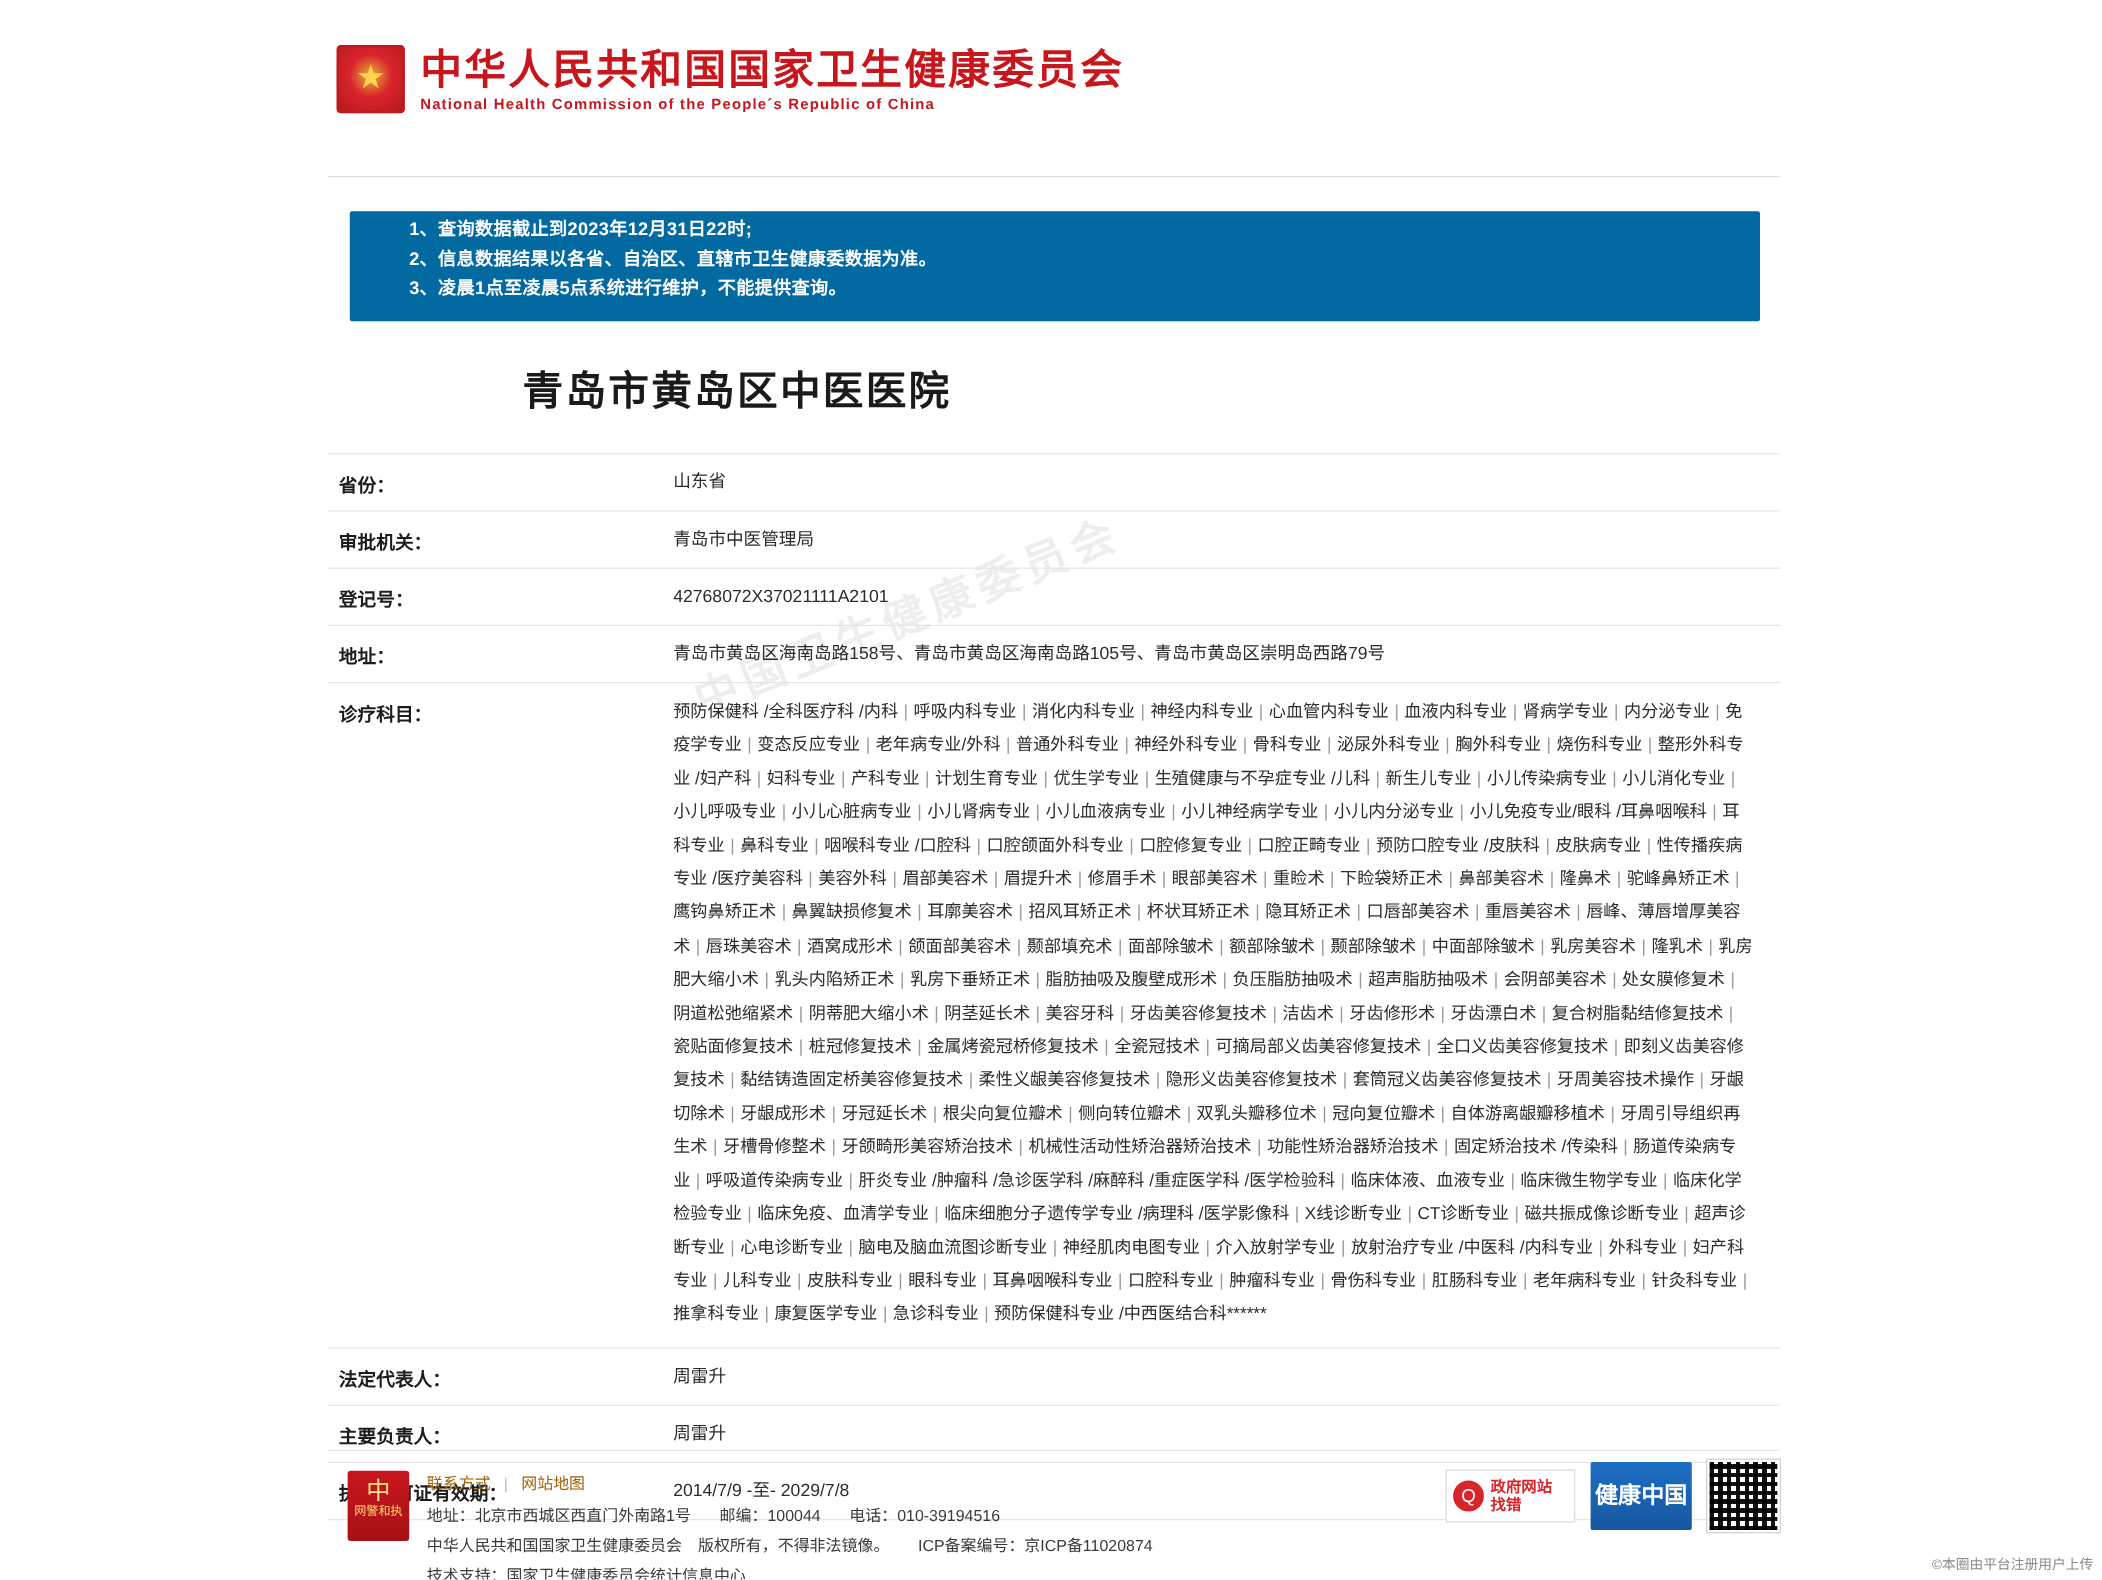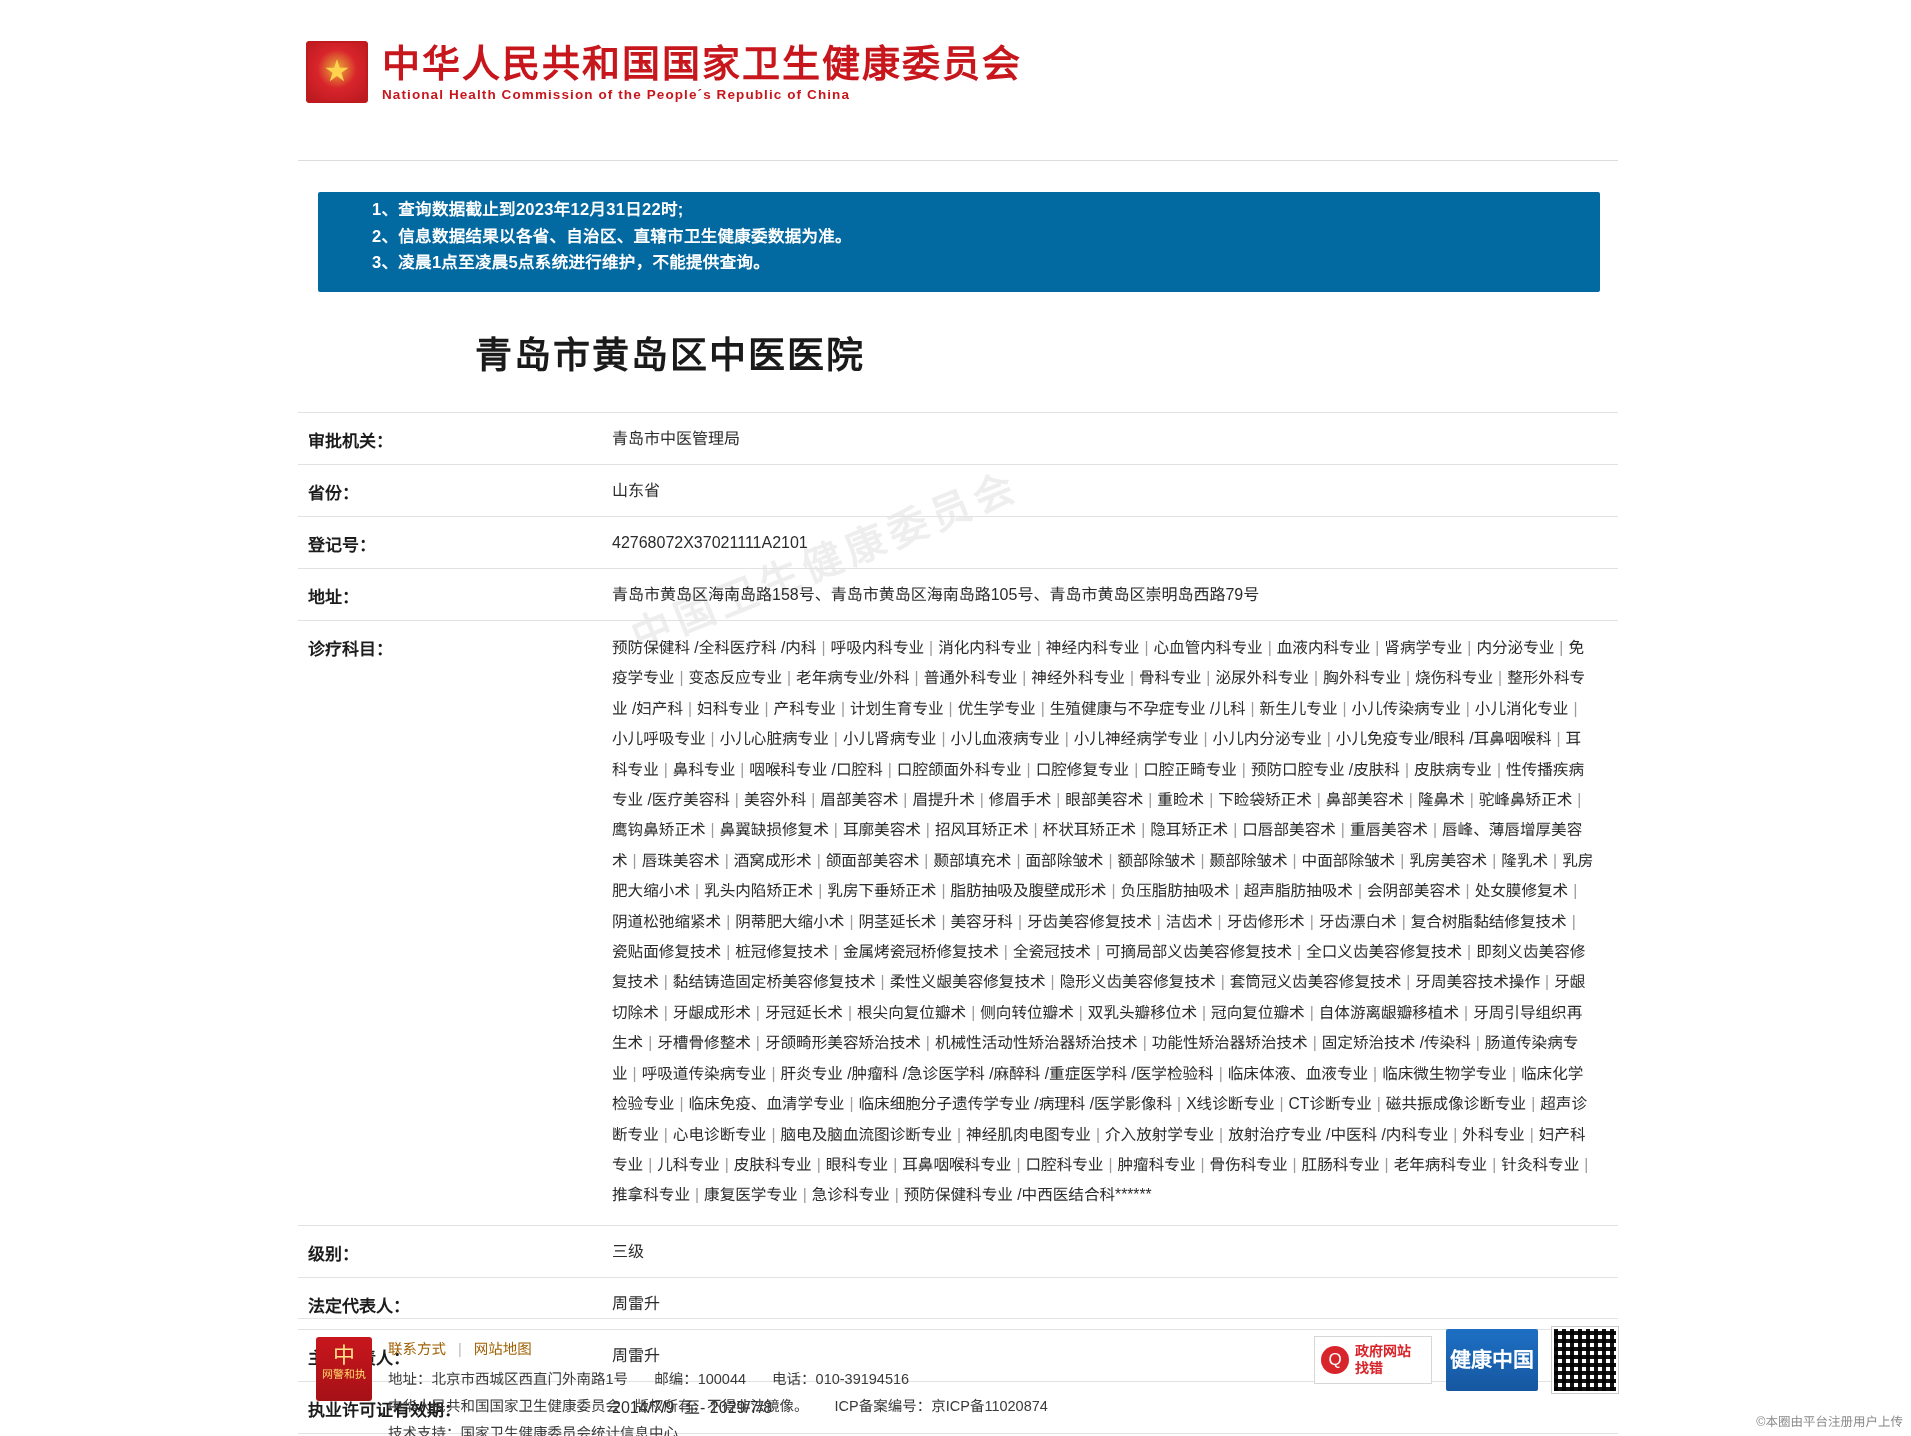--- a/index.html
+++ b/index.html
@@ -304,48 +304,44 @@
 
   <div class="doc-title">
     <span class="doc-title-inner">青岛市黄岛区中医医院</span>
   </div>
 
   <div class="watermark">中国卫生健康委员会</div>
 
   <div class="table">
 
     <div class="row">
+      <div class="label">省份：</div>
+      <div class="value">山东省</div>
+    </div>
+
+    <div class="row">
       <div class="label">审批机关：</div>
       <div class="value">青岛市中医管理局</div>
-    </div>
-
-    <div class="row">
-      <div class="label">省份：</div>
-      <div class="value">山东省</div>
     </div>
 
     <div class="row">
       <div class="label">登记号：</div>
       <div class="value">42768072X37021111A2101</div>
     </div>
 
     <div class="row">
       <div class="label">地址：</div>
       <div class="value">青岛市黄岛区海南岛路158号、青岛市黄岛区海南岛路105号、青岛市黄岛区崇明岛西路79号</div>
     </div>
 
     <div class="row dept">
       <div class="label">诊疗科目：</div>
       <div class="value" id="dept-value"><span>预防保健科 /全科医疗科 /内科</span><span class="dept-sep">|</span><span>呼吸内科专业</span><span class="dept-sep">|</span><span>消化内科专业</span><span class="dept-sep">|</span><span>神经内科专业</span><span class="dept-sep">|</span><span>心血管内科专业</span><span class="dept-sep">|</span><span>血液内科专业</span><span class="dept-sep">|</span><span>肾病学专业</span><span class="dept-sep">|</span><span>内分泌专业</span><span class="dept-sep">|</span><span>免疫学专业</span><span class="dept-sep">|</span><span>变态反应专业</span><span class="dept-sep">|</span><span>老年病专业/外科</span><span class="dept-sep">|</span><span>普通外科专业</span><span class="dept-sep">|</span><span>神经外科专业</span><span class="dept-sep">|</span><span>骨科专业</span><span class="dept-sep">|</span><span>泌尿外科专业</span><span class="dept-sep">|</span><span>胸外科专业</span><span class="dept-sep">|</span><span>烧伤科专业</span><span class="dept-sep">|</span><span>整形外科专业 /妇产科</span><span class="dept-sep">|</span><span>妇科专业</span><span class="dept-sep">|</span><span>产科专业</span><span class="dept-sep">|</span><span>计划生育专业</span><span class="dept-sep">|</span><span>优生学专业</span><span class="dept-sep">|</span><span>生殖健康与不孕症专业 /儿科</span><span class="dept-sep">|</span><span>新生儿专业</span><span class="dept-sep">|</span><span>小儿传染病专业</span><span class="dept-sep">|</span><span>小儿消化专业</span><span class="dept-sep">|</span><span>小儿呼吸专业</span><span class="dept-sep">|</span><span>小儿心脏病专业</span><span class="dept-sep">|</span><span>小儿肾病专业</span><span class="dept-sep">|</span><span>小儿血液病专业</span><span class="dept-sep">|</span><span>小儿神经病学专业</span><span class="dept-sep">|</span><span>小儿内分泌专业</span><span class="dept-sep">|</span><span>小儿免疫专业/眼科 /耳鼻咽喉科</span><span class="dept-sep">|</span><span>耳科专业</span><span class="dept-sep">|</span><span>鼻科专业</span><span class="dept-sep">|</span><span>咽喉科专业 /口腔科</span><span class="dept-sep">|</span><span>口腔颌面外科专业</span><span class="dept-sep">|</span><span>口腔修复专业</span><span class="dept-sep">|</span><span>口腔正畸专业</span><span class="dept-sep">|</span><span>预防口腔专业 /皮肤科</span><span class="dept-sep">|</span><span>皮肤病专业</span><span class="dept-sep">|</span><span>性传播疾病专业 /医疗美容科</span><span class="dept-sep">|</span><span>美容外科</span><span class="dept-sep">|</span><span>眉部美容术</span><span class="dept-sep">|</span><span>眉提升术</span><span class="dept-sep">|</span><span>修眉手术</span><span class="dept-sep">|</span><span>眼部美容术</span><span class="dept-sep">|</span><span>重睑术</span><span class="dept-sep">|</span><span>下睑袋矫正术</span><span class="dept-sep">|</span><span>鼻部美容术</span><span class="dept-sep">|</span><span>隆鼻术</span><span class="dept-sep">|</span><span>驼峰鼻矫正术</span><span class="dept-sep">|</span><span>鹰钩鼻矫正术</span><span class="dept-sep">|</span><span>鼻翼缺损修复术</span><span class="dept-sep">|</span><span>耳廓美容术</span><span class="dept-sep">|</span><span>招风耳矫正术</span><span class="dept-sep">|</span><span>杯状耳矫正术</span><span class="dept-sep">|</span><span>隐耳矫正术</span><span class="dept-sep">|</span><span>口唇部美容术</span><span class="dept-sep">|</span><span>重唇美容术</span><span class="dept-sep">|</span><span>唇峰、薄唇增厚美容术</span><span class="dept-sep">|</span><span>唇珠美容术</span><span class="dept-sep">|</span><span>酒窝成形术</span><span class="dept-sep">|</span><span>颌面部美容术</span><span class="dept-sep">|</span><span>颞部填充术</span><span class="dept-sep">|</span><span>面部除皱术</span><span class="dept-sep">|</span><span>额部除皱术</span><span class="dept-sep">|</span><span>颞部除皱术</span><span class="dept-sep">|</span><span>中面部除皱术</span><span class="dept-sep">|</span><span>乳房美容术</span><span class="dept-sep">|</span><span>隆乳术</span><span class="dept-sep">|</span><span>乳房肥大缩小术</span><span class="dept-sep">|</span><span>乳头内陷矫正术</span><span class="dept-sep">|</span><span>乳房下垂矫正术</span><span class="dept-sep">|</span><span>脂肪抽吸及腹壁成形术</span><span class="dept-sep">|</span><span>负压脂肪抽吸术</span><span class="dept-sep">|</span><span>超声脂肪抽吸术</span><span class="dept-sep">|</span><span>会阴部美容术</span><span class="dept-sep">|</span><span>处女膜修复术</span><span class="dept-sep">|</span><span>阴道松弛缩紧术</span><span class="dept-sep">|</span><span>阴蒂肥大缩小术</span><span class="dept-sep">|</span><span>阴茎延长术</span><span class="dept-sep">|</span><span>美容牙科</span><span class="dept-sep">|</span><span>牙齿美容修复技术</span><span class="dept-sep">|</span><span>洁齿术</span><span class="dept-sep">|</span><span>牙齿修形术</span><span class="dept-sep">|</span><span>牙齿漂白术</span><span class="dept-sep">|</span><span>复合树脂黏结修复技术</span><span class="dept-sep">|</span><span>瓷贴面修复技术</span><span class="dept-sep">|</span><span>桩冠修复技术</span><span class="dept-sep">|</span><span>金属烤瓷冠桥修复技术</span><span class="dept-sep">|</span><span>全瓷冠技术</span><span class="dept-sep">|</span><span>可摘局部义齿美容修复技术</span><span class="dept-sep">|</span><span>全口义齿美容修复技术</span><span class="dept-sep">|</span><span>即刻义齿美容修复技术</span><span class="dept-sep">|</span><span>黏结铸造固定桥美容修复技术</span><span class="dept-sep">|</span><span>柔性义龈美容修复技术</span><span class="dept-sep">|</span><span>隐形义齿美容修复技术</span><span class="dept-sep">|</span><span>套筒冠义齿美容修复技术</span><span class="dept-sep">|</span><span>牙周美容技术操作</span><span class="dept-sep">|</span><span>牙龈切除术</span><span class="dept-sep">|</span><span>牙龈成形术</span><span class="dept-sep">|</span><span>牙冠延长术</span><span class="dept-sep">|</span><span>根尖向复位瓣术</span><span class="dept-sep">|</span><span>侧向转位瓣术</span><span class="dept-sep">|</span><span>双乳头瓣移位术</span><span class="dept-sep">|</span><span>冠向复位瓣术</span><span class="dept-sep">|</span><span>自体游离龈瓣移植术</span><span class="dept-sep">|</span><span>牙周引导组织再生术</span><span class="dept-sep">|</span><span>牙槽骨修整术</span><span class="dept-sep">|</span><span>牙颌畸形美容矫治技术</span><span class="dept-sep">|</span><span>机械性活动性矫治器矫治技术</span><span class="dept-sep">|</span><span>功能性矫治器矫治技术</span><span class="dept-sep">|</span><span>固定矫治技术 /传染科</span><span class="dept-sep">|</span><span>肠道传染病专业</span><span class="dept-sep">|</span><span>呼吸道传染病专业</span><span class="dept-sep">|</span><span>肝炎专业 /肿瘤科 /急诊医学科 /麻醉科 /重症医学科 /医学检验科</span><span class="dept-sep">|</span><span>临床体液、血液专业</span><span class="dept-sep">|</span><span>临床微生物学专业</span><span class="dept-sep">|</span><span>临床化学检验专业</span><span class="dept-sep">|</span><span>临床免疫、血清学专业</span><span class="dept-sep">|</span><span>临床细胞分子遗传学专业 /病理科 /医学影像科</span><span class="dept-sep">|</span><span>X线诊断专业</span><span class="dept-sep">|</span><span>CT诊断专业</span><span class="dept-sep">|</span><span>磁共振成像诊断专业</span><span class="dept-sep">|</span><span>超声诊断专业</span><span class="dept-sep">|</span><span>心电诊断专业</span><span class="dept-sep">|</span><span>脑电及脑血流图诊断专业</span><span class="dept-sep">|</span><span>神经肌肉电图专业</span><span class="dept-sep">|</span><span>介入放射学专业</span><span class="dept-sep">|</span><span>放射治疗专业 /中医科 /内科专业</span><span class="dept-sep">|</span><span>外科专业</span><span class="dept-sep">|</span><span>妇产科专业</span><span class="dept-sep">|</span><span>儿科专业</span><span class="dept-sep">|</span><span>皮肤科专业</span><span class="dept-sep">|</span><span>眼科专业</span><span class="dept-sep">|</span><span>耳鼻咽喉科专业</span><span class="dept-sep">|</span><span>口腔科专业</span><span class="dept-sep">|</span><span>肿瘤科专业</span><span class="dept-sep">|</span><span>骨伤科专业</span><span class="dept-sep">|</span><span>肛肠科专业</span><span class="dept-sep">|</span><span>老年病科专业</span><span class="dept-sep">|</span><span>针灸科专业</span><span class="dept-sep">|</span><span>推拿科专业</span><span class="dept-sep">|</span><span>康复医学专业</span><span class="dept-sep">|</span><span>急诊科专业</span><span class="dept-sep">|</span><span>预防保健科专业 /中西医结合科******</span></div>
     </div>
 
-    <div class="row">
-      <div class="label">级别：</div>
-      <div class="value">三级</div>
-    </div>
 
     <div class="row">
       <div class="label">法定代表人：</div>
       <div class="value">周雷升</div>
     </div>
 
     <div class="row">
       <div class="label">主要负责人：</div>
       <div class="value">周雷升</div>
     </div>

